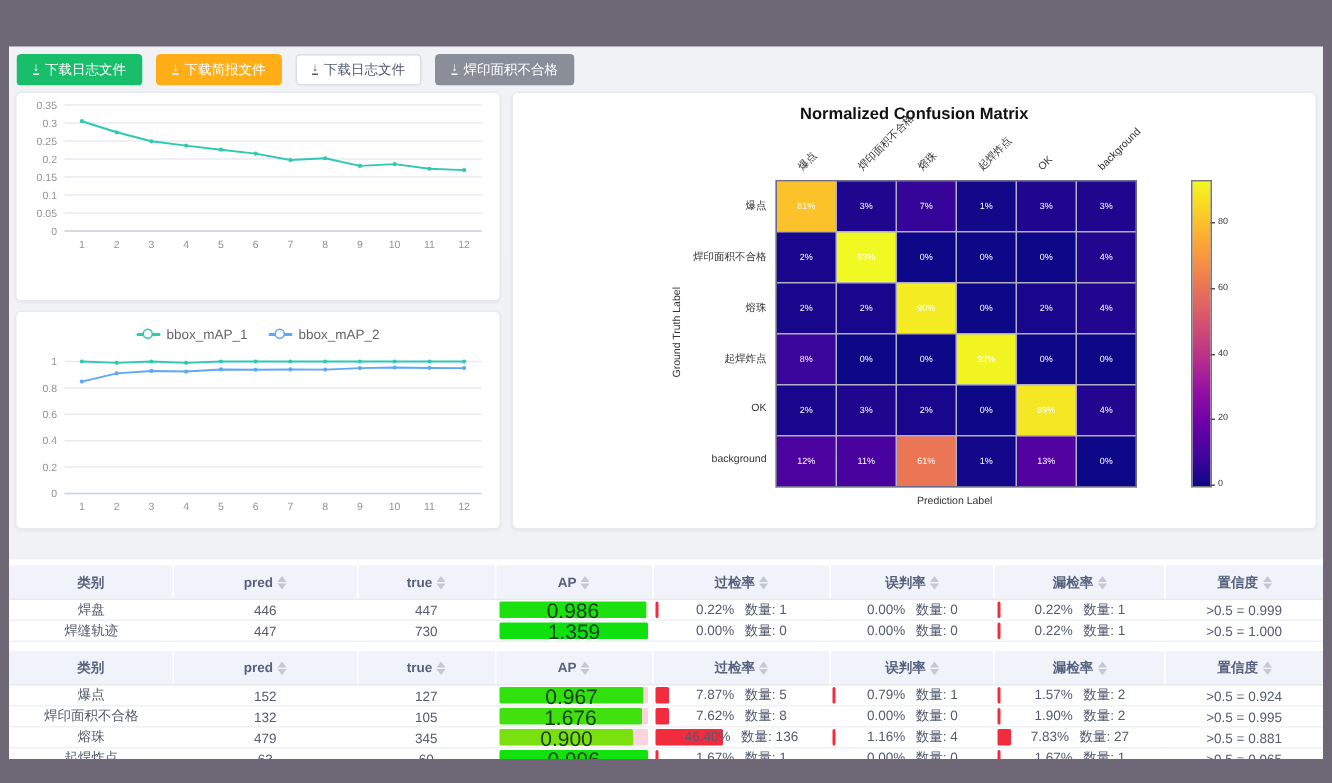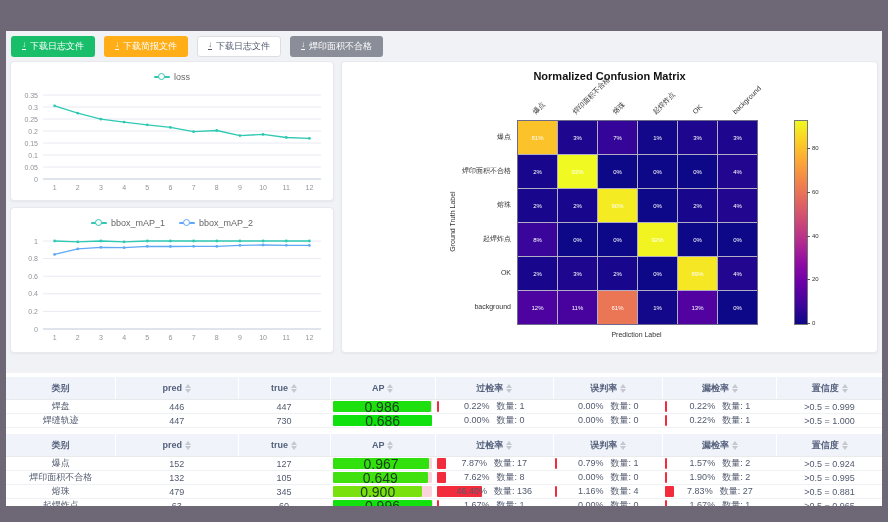--- a/index.html
+++ b/index.html
@@ -88,29 +88,20 @@
     </span>
     <span class="btn btn-gray">
       <span class="dl-icon">↓</span>
       <span>焊印面积不合格</span>
     </span>
   </div>
 
   <div class="main">
     <div class="col-left">
       <div class="card" id="card-loss">
-        <div class="legend-row" id="loss-legend">
-            <span class="leg-item" style="color: rgb(47, 201, 178);">
-              <span class="leg-icon">
-                <span class="leg-line"></span>
-                <span class="leg-dot"></span>
-              </span>
-              <span class="leg-label">loss</span>
-            </span>
-          </div>
         <div id="loss-chart">
             <svg class="chart-svg" width="320" height="114">
               <line x1="32" y1="92" x2="310" y2="92" stroke="#e8eaf2" stroke-width="1"></line>
               <text x="27" y="94.5" font-size="7" fill="#909399" text-anchor="end">0</text>
               <line x1="32" y1="80" x2="310" y2="80" stroke="#e8eaf2" stroke-width="1"></line>
               <text x="27" y="82.5" font-size="7" fill="#909399" text-anchor="end">0.05</text>
               <line x1="32" y1="68" x2="310" y2="68" stroke="#e8eaf2" stroke-width="1"></line>
               <text x="27" y="70.5" font-size="7" fill="#909399" text-anchor="end">0.1</text>
               <line x1="32" y1="56" x2="310" y2="56" stroke="#e8eaf2" stroke-width="1"></line>
               <text x="27" y="58.5" font-size="7" fill="#909399" text-anchor="end">0.15</text>
@@ -417,21 +408,21 @@
               </div>
             </td>
             <td>&gt;0.5 = 0.999</td>
           </tr>
           <tr>
             <td>焊缝轨迹</td>
             <td>447</td>
             <td>730</td>
             <td>
               <div class="ap-wrap">
-                <div class="ap-bar" style="width:100.0%;background:hsl(120,88%,47%)">0.686</div>
+                <div class="ap-bar" style="width:100.0%;background:hsl(120,88%,47%)">1.359</div>
               </div>
             </td>
             <td>
               <div class="rate-wrap">
                 <div class="rate-text">
                   <span>0.00%</span>
                   <span>数量: 0</span>
                 </div>
               </div>
             </td>
@@ -549,21 +540,21 @@
               <div class="ap-wrap">
                 <div class="ap-bar" style="width:96.7%;background:hsl(110.1,88%,47%)">0.967</div>
                 <div class="ap-rest" style="width:3.299999999999997%"></div>
               </div>
             </td>
             <td>
               <div class="rate-wrap">
                 <div class="rate-bar" style="width:7.87%"></div>
                 <div class="rate-text">
                   <span>7.87%</span>
-                  <span>数量: 17</span>
+                  <span>数量: 5</span>
                 </div>
               </div>
             </td>
             <td>
               <div class="rate-wrap">
                 <div class="rate-bar" style="width:2px"></div>
                 <div class="rate-text">
                   <span>0.79%</span>
                   <span>数量: 1</span>
                 </div>
@@ -579,21 +570,21 @@
               </div>
             </td>
             <td>&gt;0.5 = 0.924</td>
           </tr>
           <tr>
             <td>焊印面积不合格</td>
             <td>132</td>
             <td>105</td>
             <td>
               <div class="ap-wrap">
-                <div class="ap-bar" style="width:95.3%;background:hsl(105.89999999999999,88%,47%)">0.649</div>
+                <div class="ap-bar" style="width:95.3%;background:hsl(105.89999999999999,88%,47%)">1.676</div>
                 <div class="ap-rest" style="width:4.700000000000003%"></div>
               </div>
             </td>
             <td>
               <div class="rate-wrap">
                 <div class="rate-bar" style="width:7.62%"></div>
                 <div class="rate-text">
                   <span>7.62%</span>
                   <span>数量: 8</span>
                 </div>

